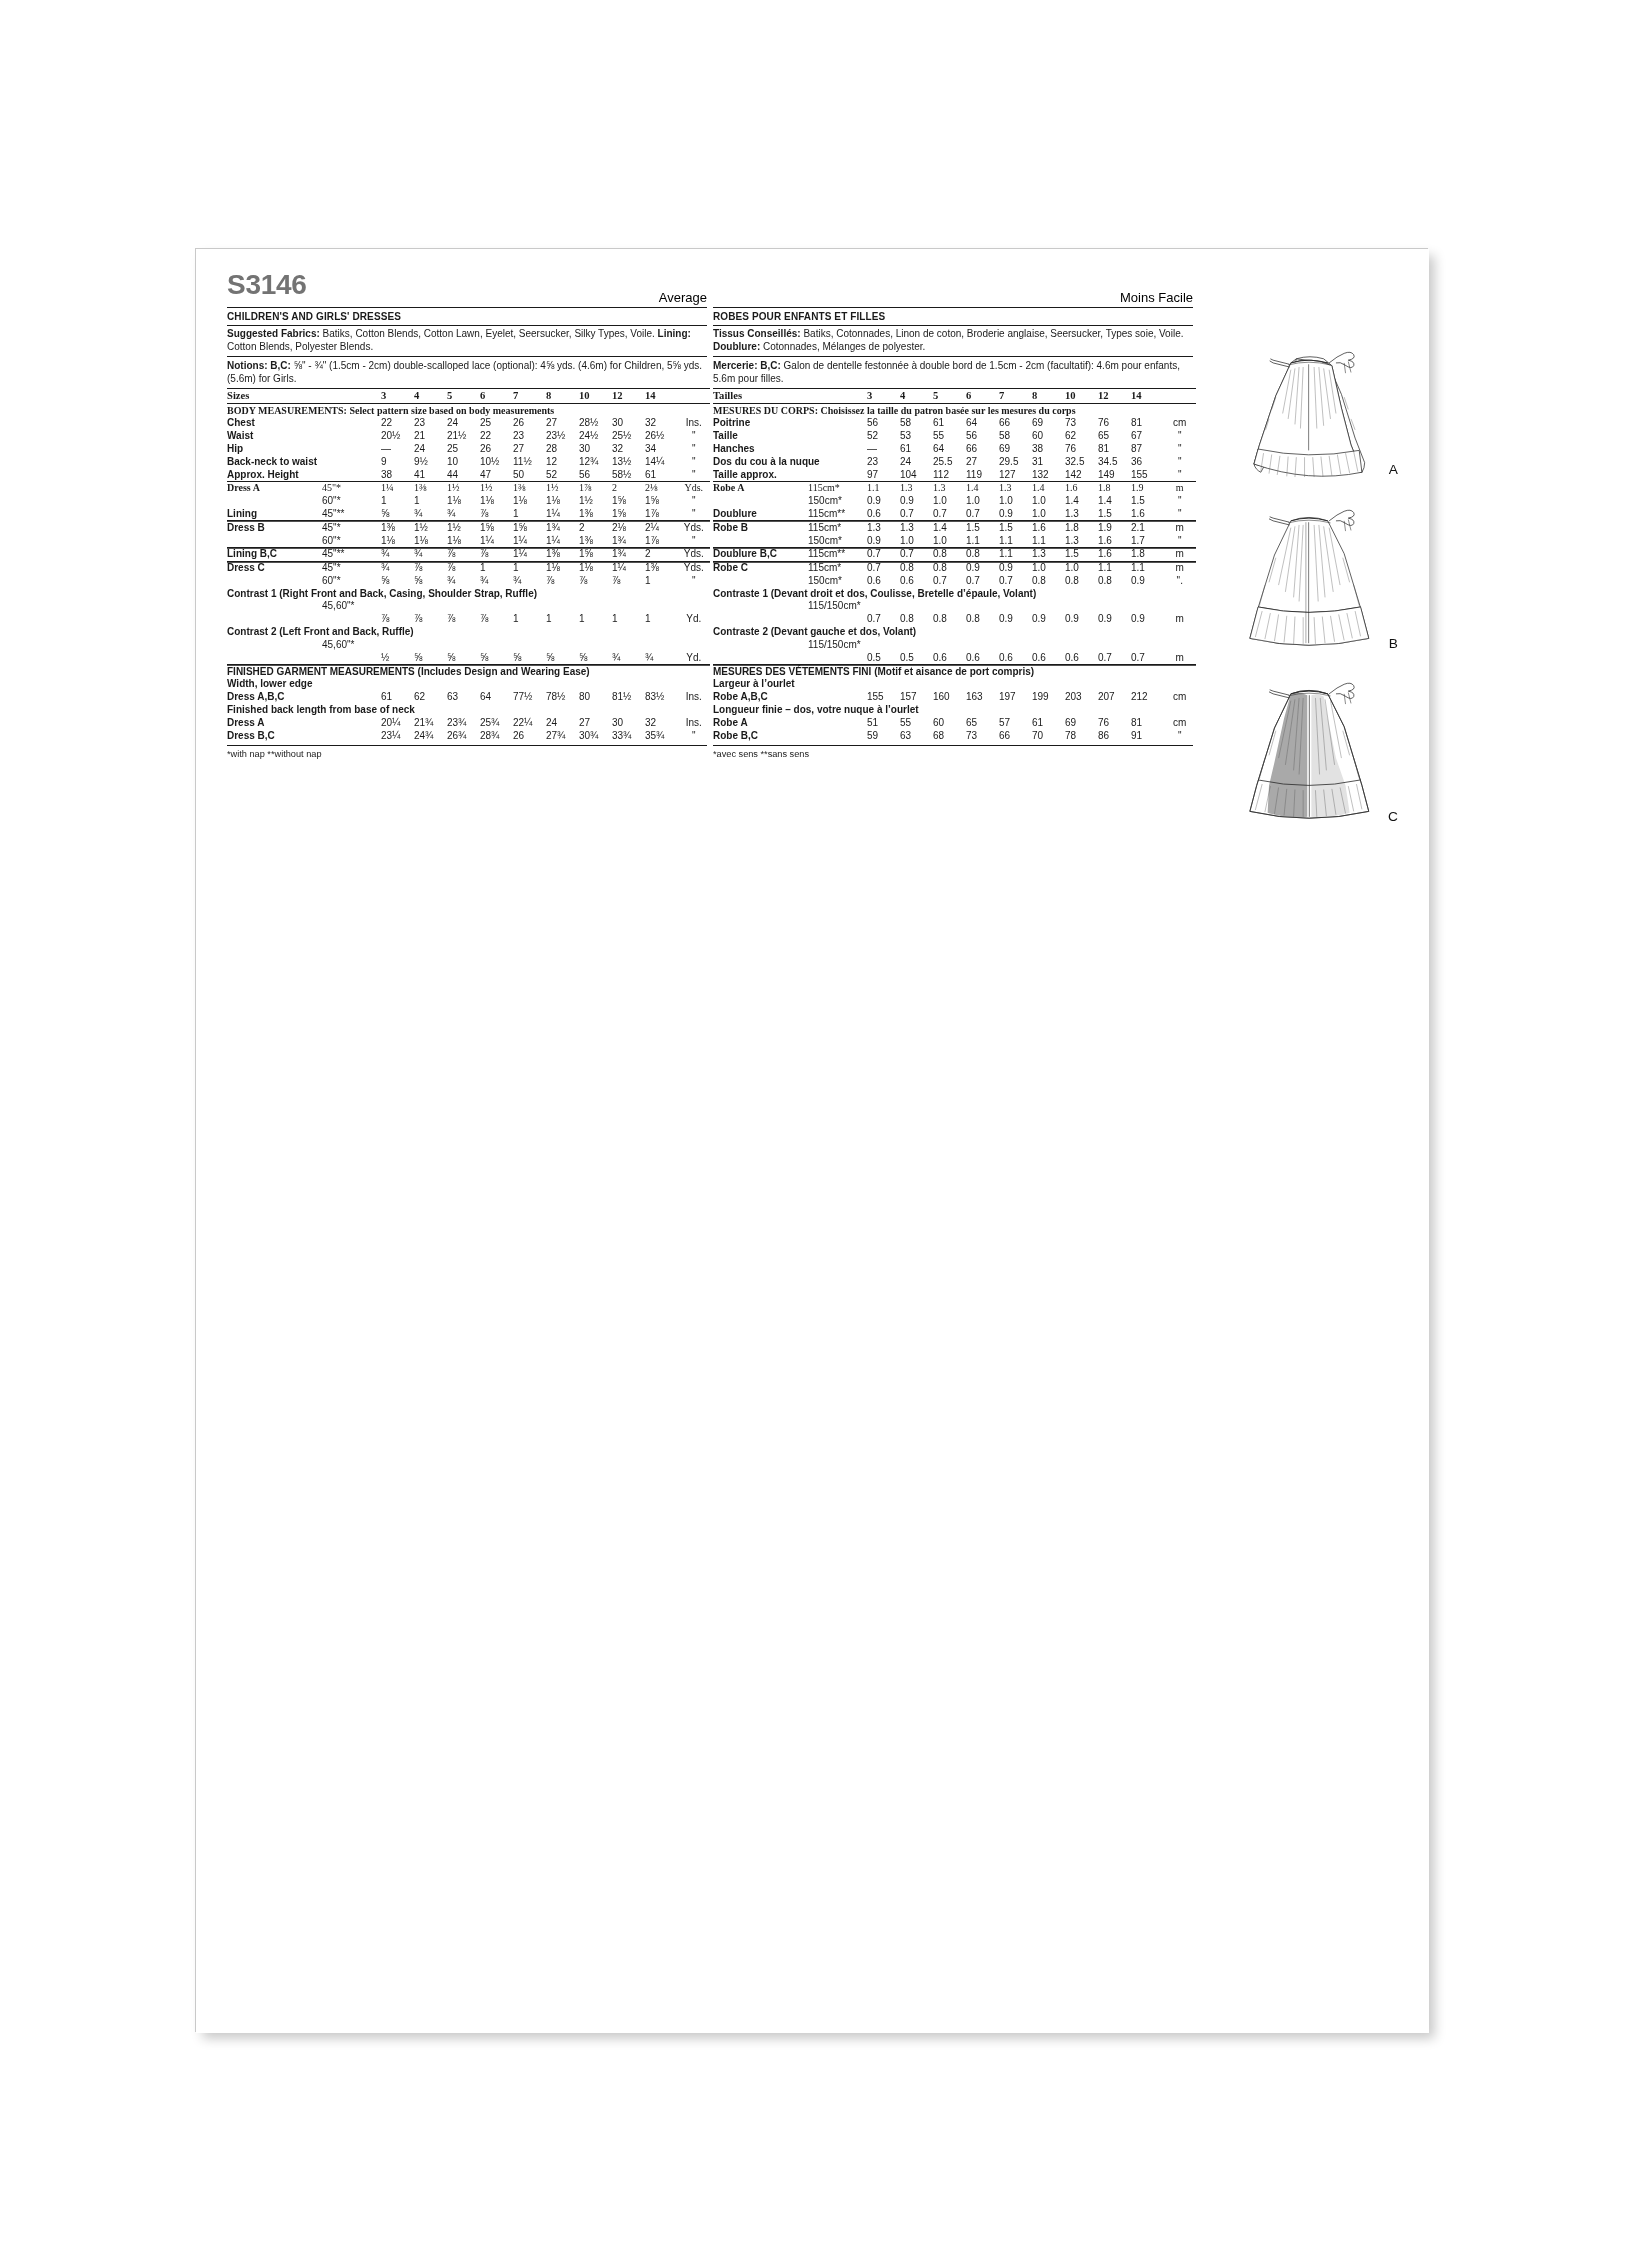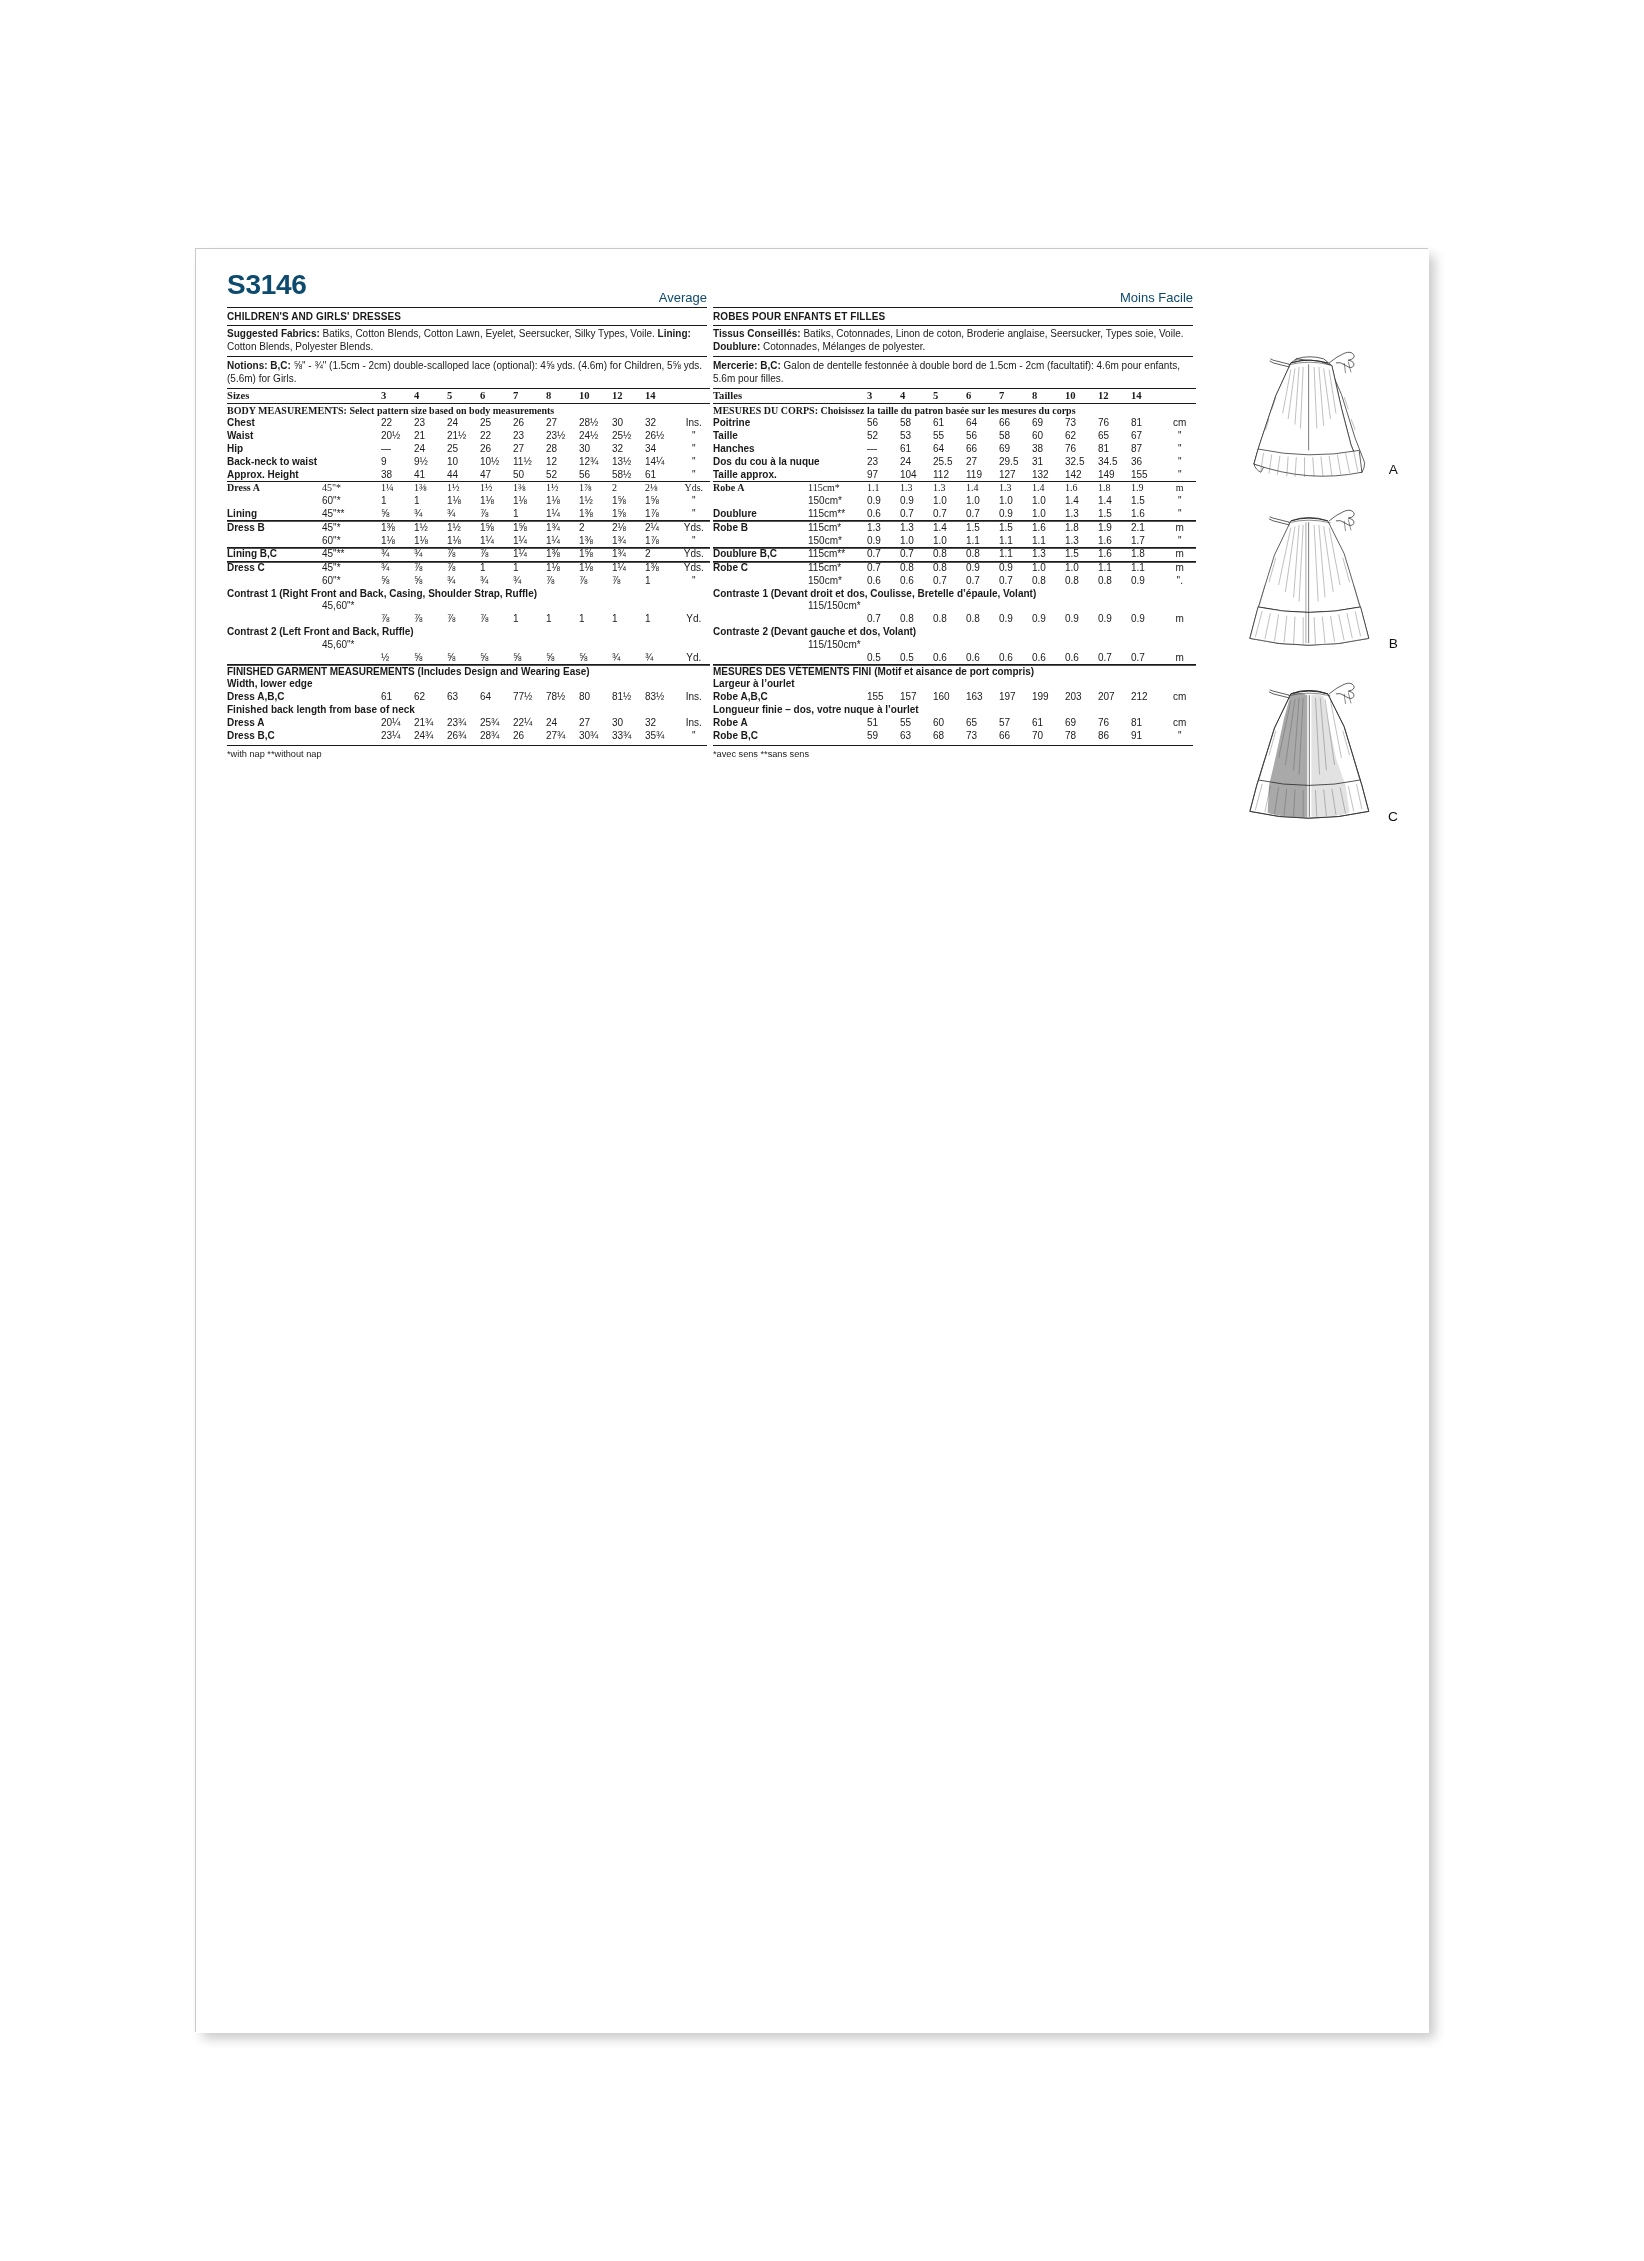--- a/index.html
+++ b/index.html
@@ -52,29 +52,29 @@
   
   .hdr-row {
     position: relative;
     height: 37px;
   }
   .pattern-no {
     font-size: 28px;
     font-weight: bold;
     letter-spacing: -0.3px;
     line-height: 30px;
-    color: #0c4a6e;
+    color: #737373;
   }
   .difficulty {
     position: absolute;
     right: 0;
     bottom: 2.1px;
     font-size: 13px;
     font-weight: normal;
-    color: #0c4a6e;
+    color: #000000;
   }
   .rule-heavy { border-bottom: 1.6px solid #1a1a1a; }
   .rule-med   { border-bottom: 1.2px solid #1a1a1a; }
 
   .garment-title {
     font-size: 10px;
     font-weight: bold;
     letter-spacing: 0.1px;
     padding: 3.4px 0 2.7px 0;
     text-transform: uppercase;

